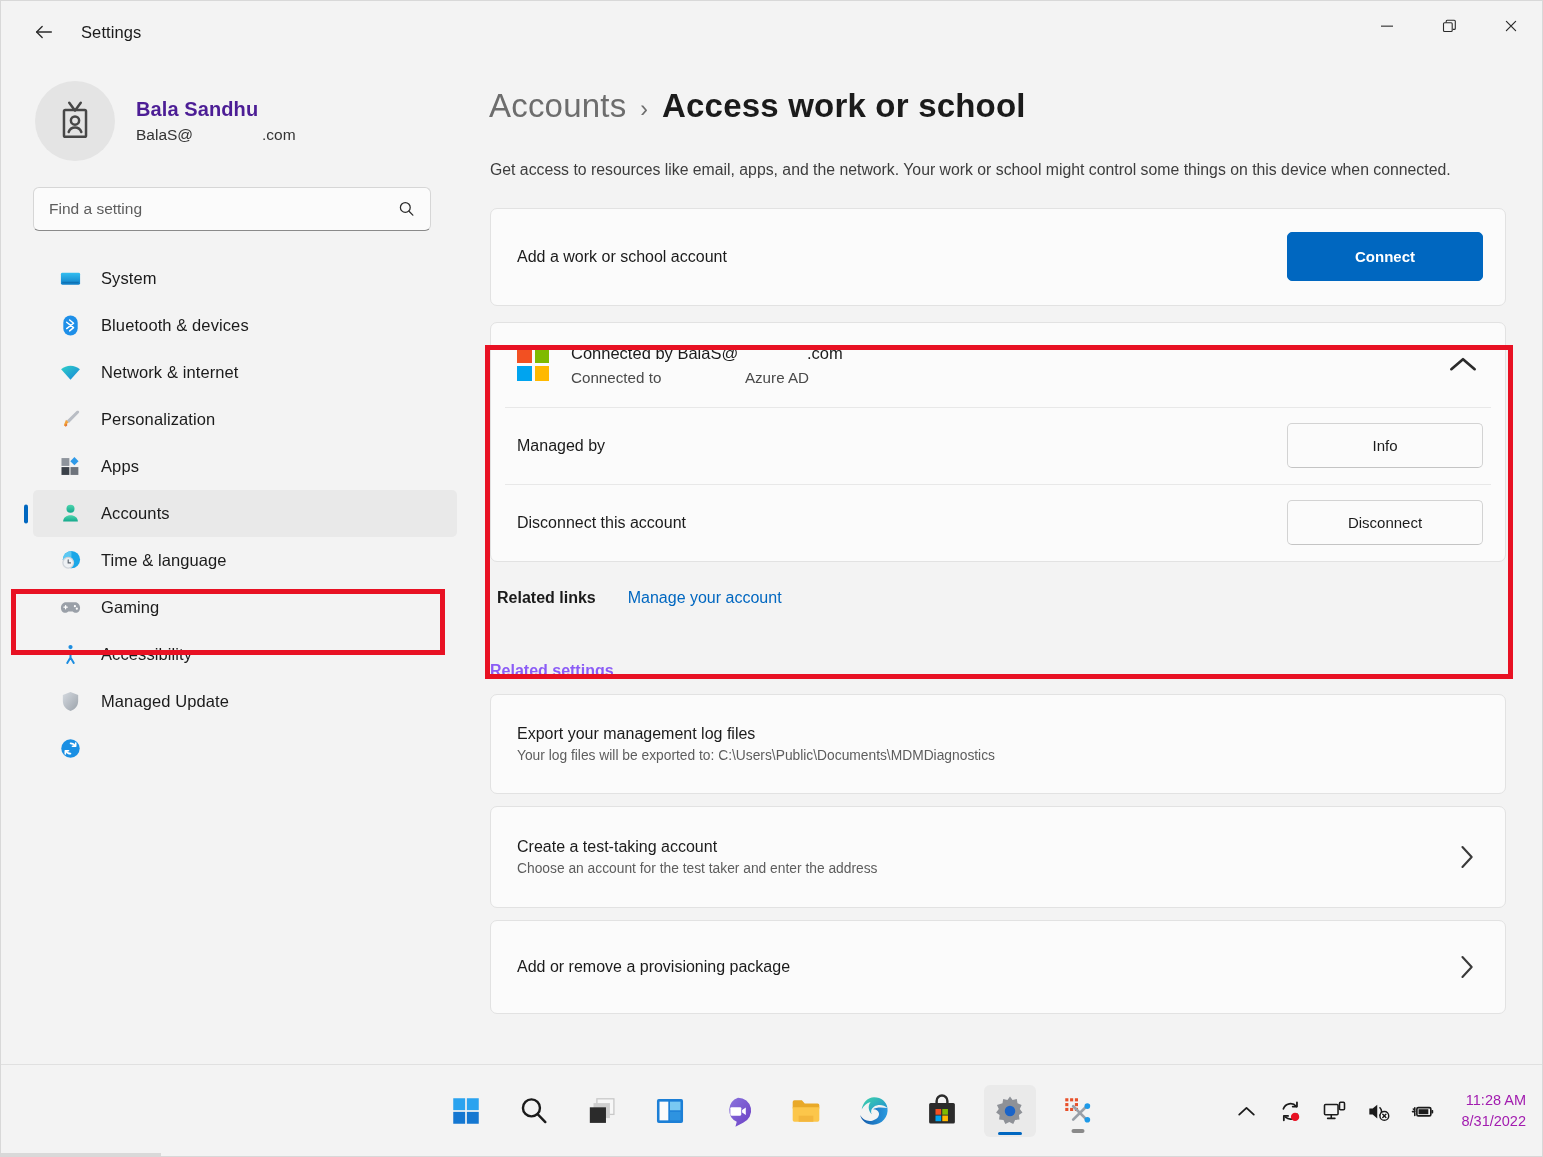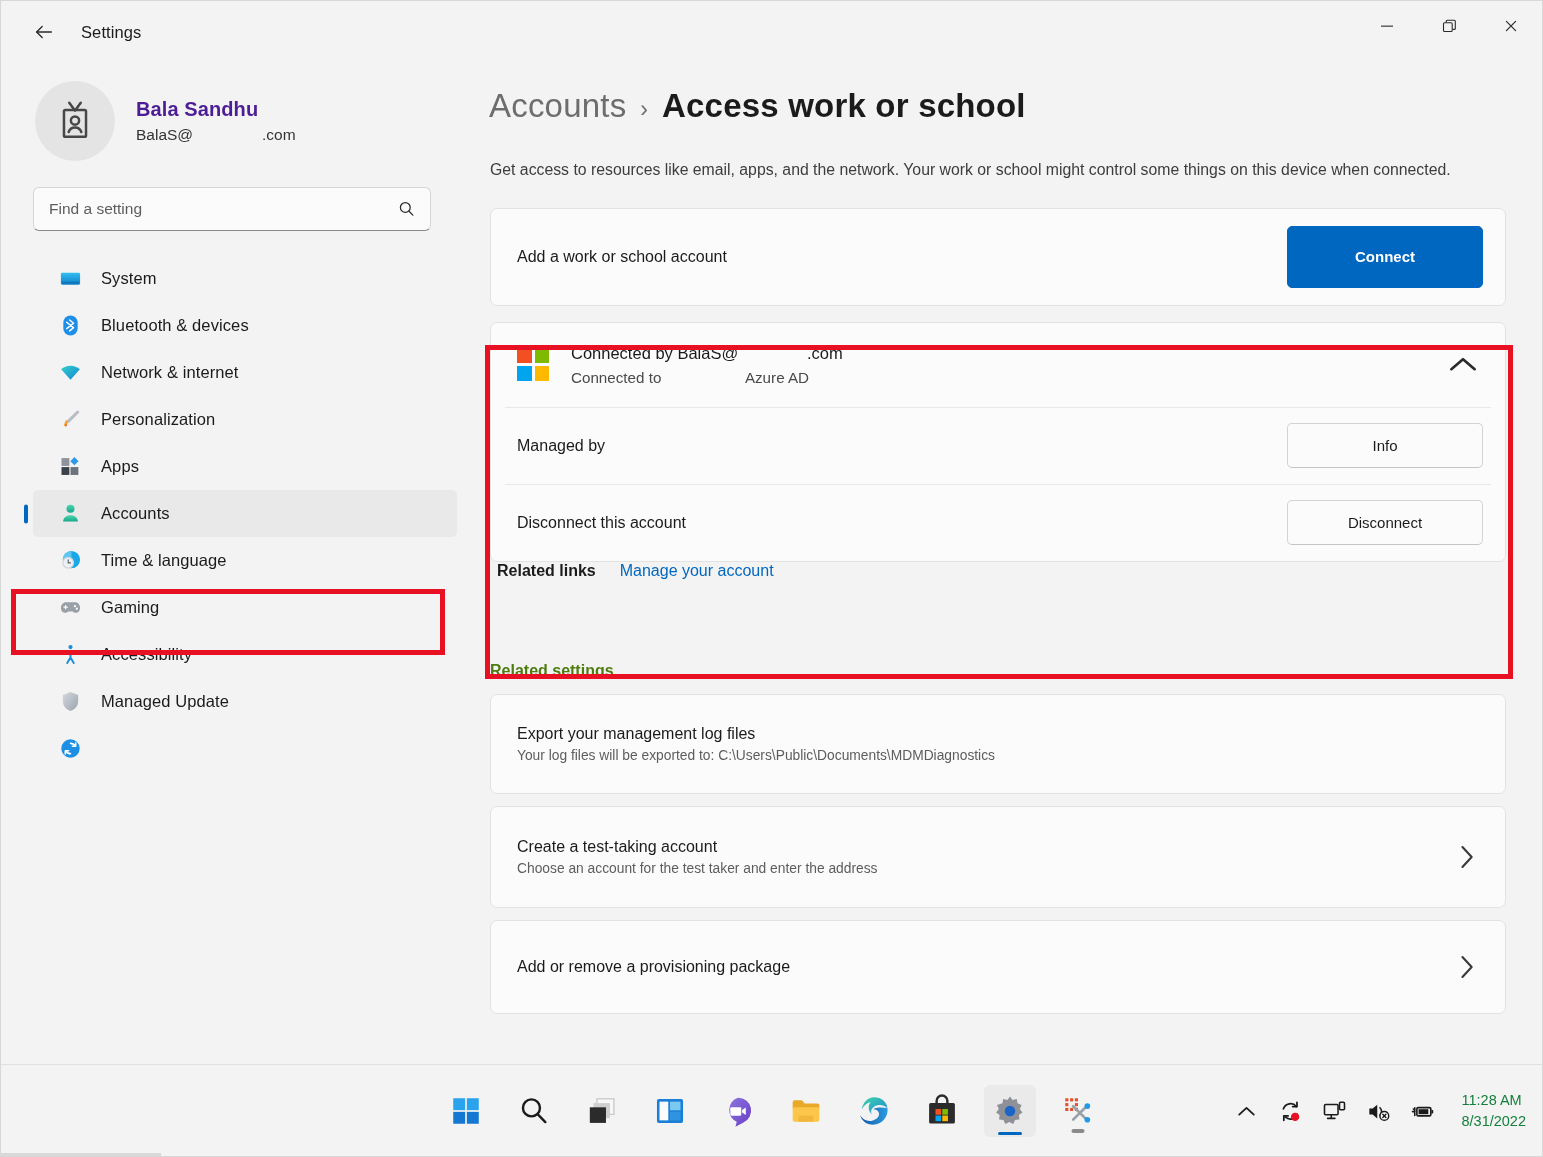--- a/index.html
+++ b/index.html
@@ -133,21 +133,21 @@
   .btn {
     font-family: "Liberation Sans", sans-serif;
     font-size: 15px; color: #1b1b1b;
     background: #fbfbfb; border: 1px solid #d3d3d3;
     border-bottom-color: #c4c4c4;
     border-radius: 5px; height: 45px; min-width: 196px;
     cursor: pointer;
   }
   .btn.accent {
     background: #0067c0; border-color: #0067c0; color: #fff;
-    font-weight: bold; height: 62px; min-width: 196px;
+    font-weight: bold; height: 49px; min-width: 196px;
   }
 
   
   .redbox {
     position: absolute; border: 5px solid #e81123; pointer-events: none; z-index: 40;
   }
   #redbox-sidebar { left: 10px; top: 588px; width: 434px; height: 66px; }
   #redbox-main { left: 484px; top: 344px; width: 1028px; height: 334px; }
 
   .hl-region {
@@ -165,27 +165,27 @@
   .ms-logo i { display: block; }
   .acct-title { font-size: 16.5px; color: #1b1b1b; white-space: pre; }
   .acct-sub { font-size: 15.2px; color: #4a4a4a; margin-top: 6px; white-space: pre; }
   .chev-btn {
     width: 40px; height: 40px; display: flex; align-items: center;
     justify-content: center; cursor: pointer; border-radius: 4px;
   }
   .divider { height: 1px; background: #e8e8e8; margin: 0 14px; }
 
   .related-links {
-    display: flex; min-height: 72px; padding: 0 26px;
+    display: flex; align-items: center; min-height: 72px; padding: 0 26px; gap: 8px;
   }
   .rl-label { font-size: 16px; font-weight: bold; color: #1b1b1b; margin-right: 24px; }
   .rl-link { font-size: 16px; color: #0067c0; cursor: pointer; }
 
   .section-head {
-    margin: 28px 0 14px 19px; font-size: 16px; font-weight: bold; color: #4d7c0f;
+    margin: 28px 0 14px 19px; font-size: 16px; font-weight: bold; color: #8b5cf6;
   }
   .chev-right {
     width: 34px; height: 34px; display: flex; align-items: center; justify-content: center;
   }
 
   
   .taskbar {
     position: absolute; left: 0; right: 0; bottom: 0; height: 92px;
     background: #f3f3f3; border-top: 1px solid #e0e0e0;
   }
@@ -212,22 +212,22 @@
   .tray {
     position: absolute; right: 16px; top: 0; height: 92px;
     display: flex; align-items: center; gap: 14px;
   }
   .tray-icon {
     width: 30px; height: 30px; display: flex; align-items: center;
     justify-content: center; cursor: pointer;
   }
   .tray-icon svg { width: 25px; height: 25px; }
   .clock {
-    line-height: 1.45; margin-left: 10px; cursor: pointer;
-    font-size: 14.5px; color: #15803d;
+    text-align: right; line-height: 1.45; margin-left: 10px; cursor: pointer;
+    font-size: 14.5px; color: #a21caf;
   }
   .bottom-edge {
     position: absolute; left: 0; bottom: 0; width: 160px; height: 3px;
     background: #d9d9d9;
   }
 </style>
 </head>
 <body>
 
 <div id="app">

